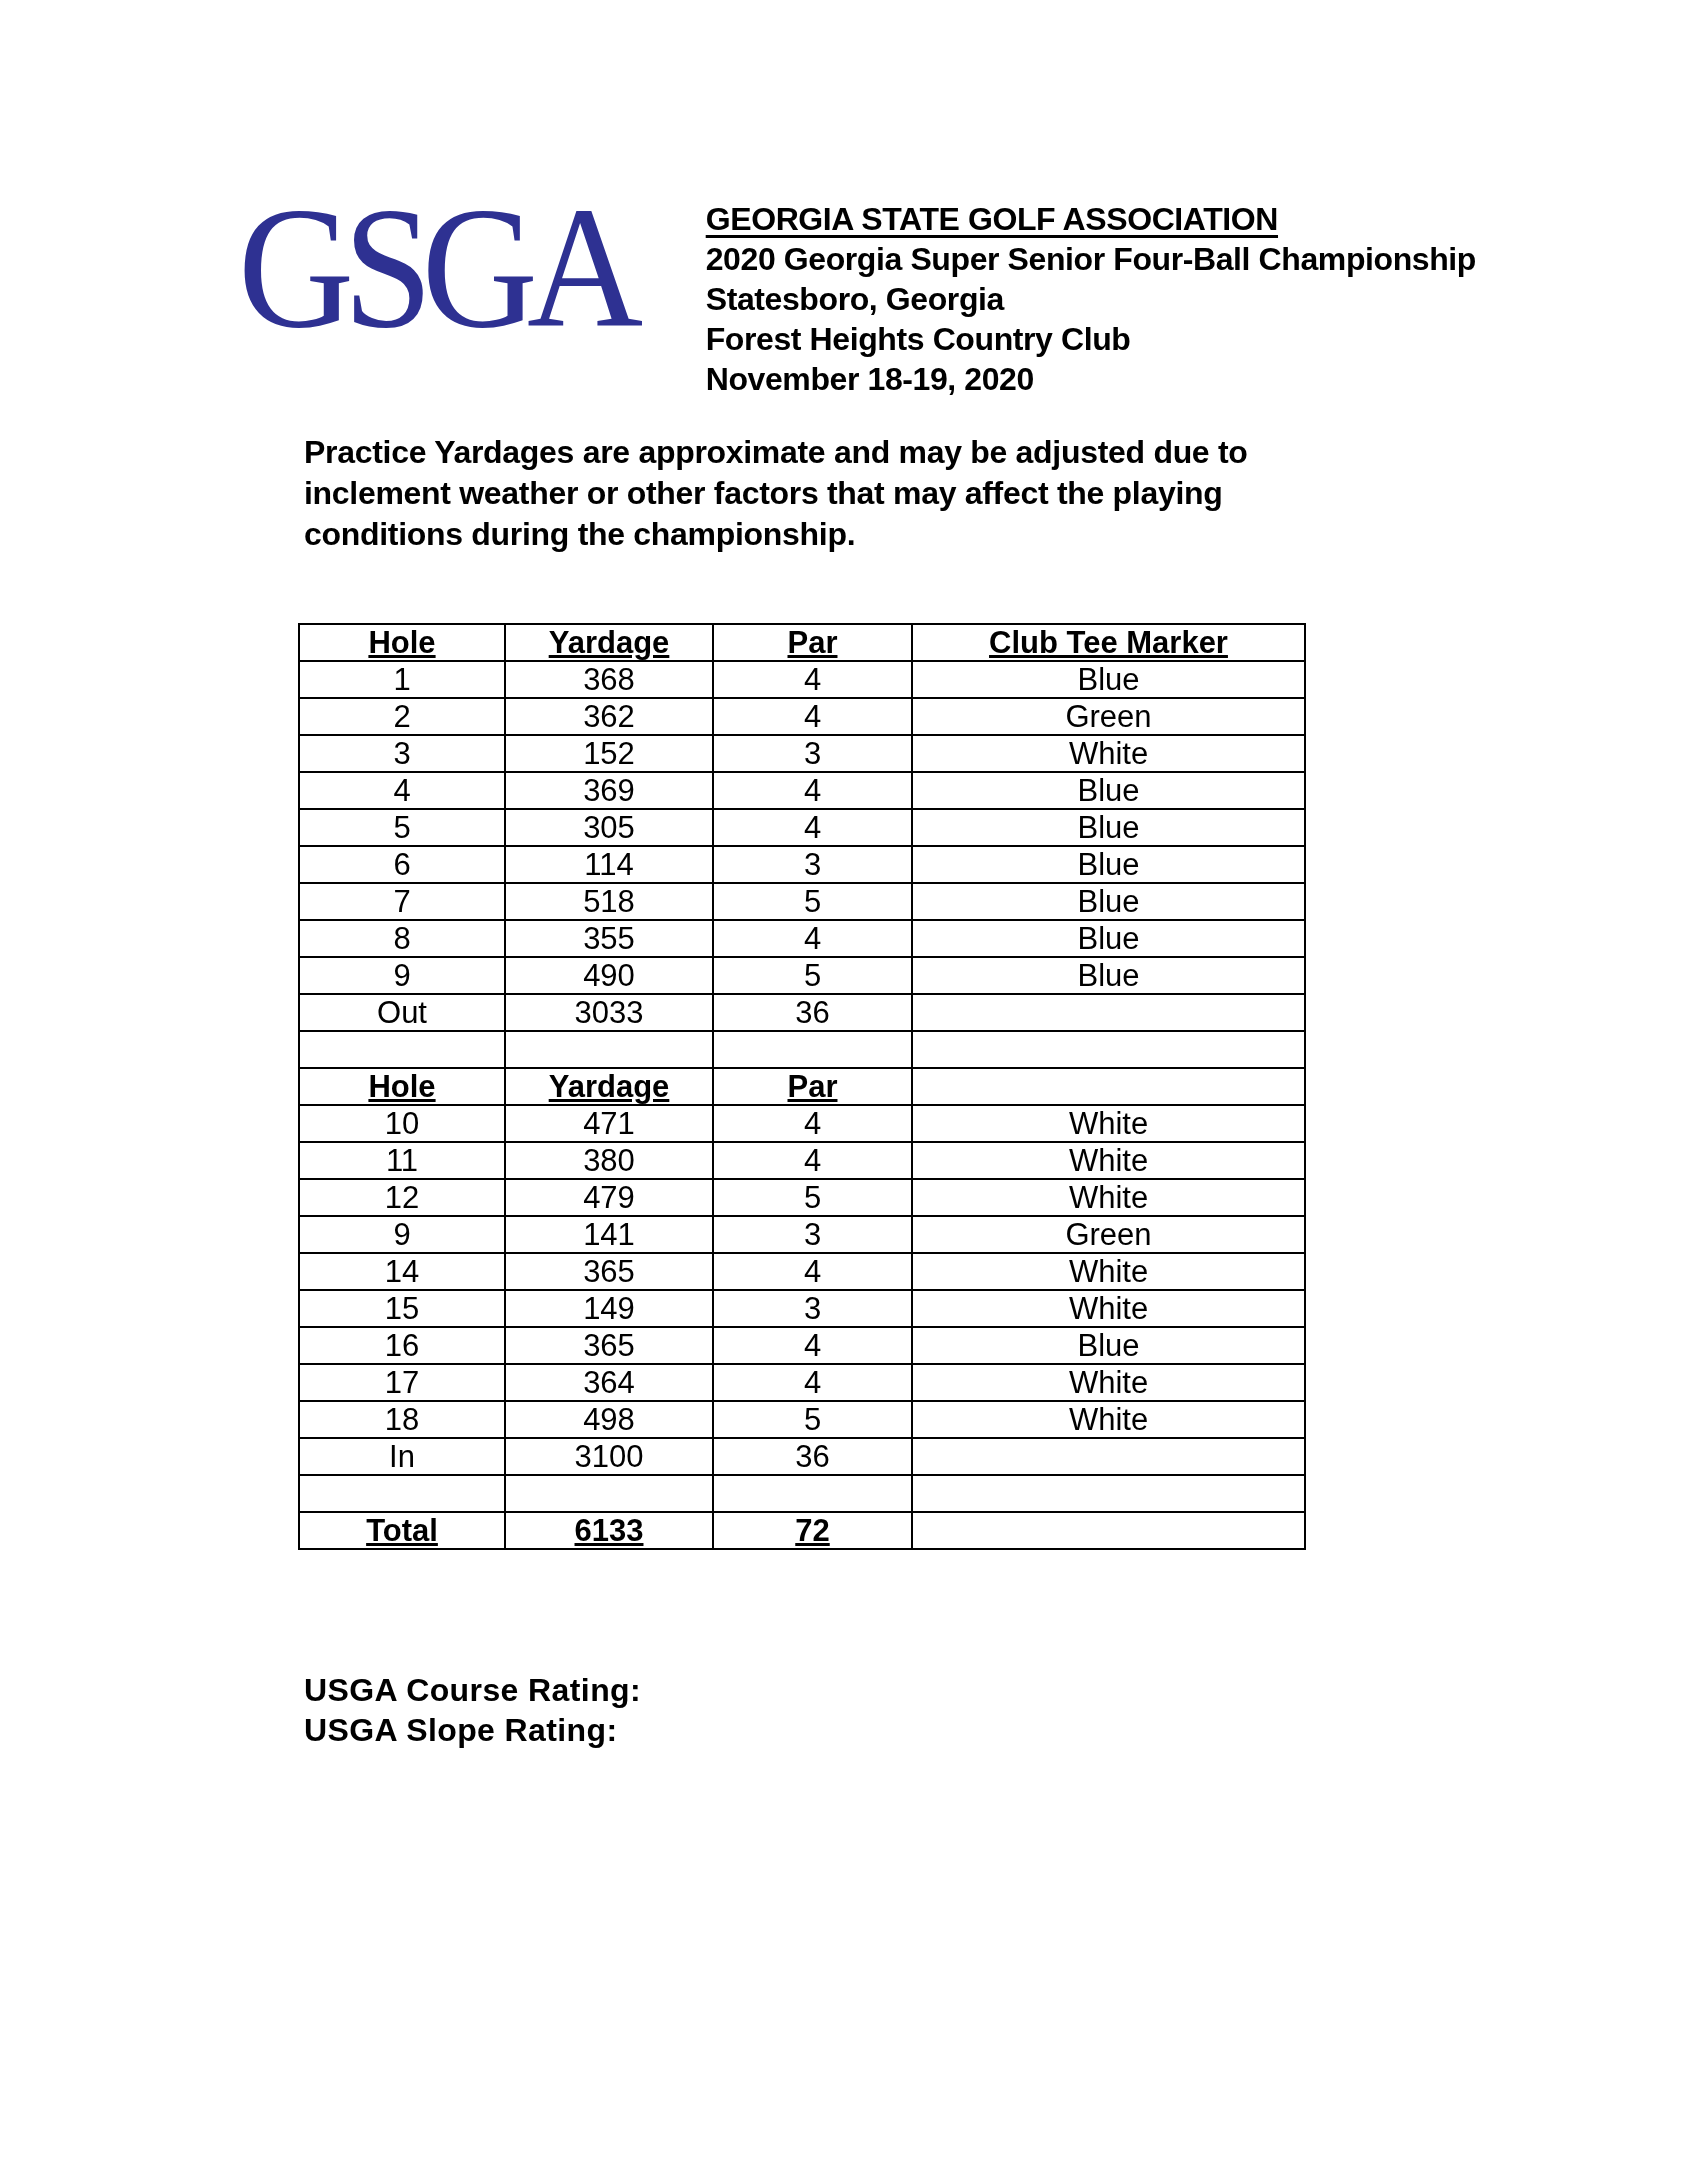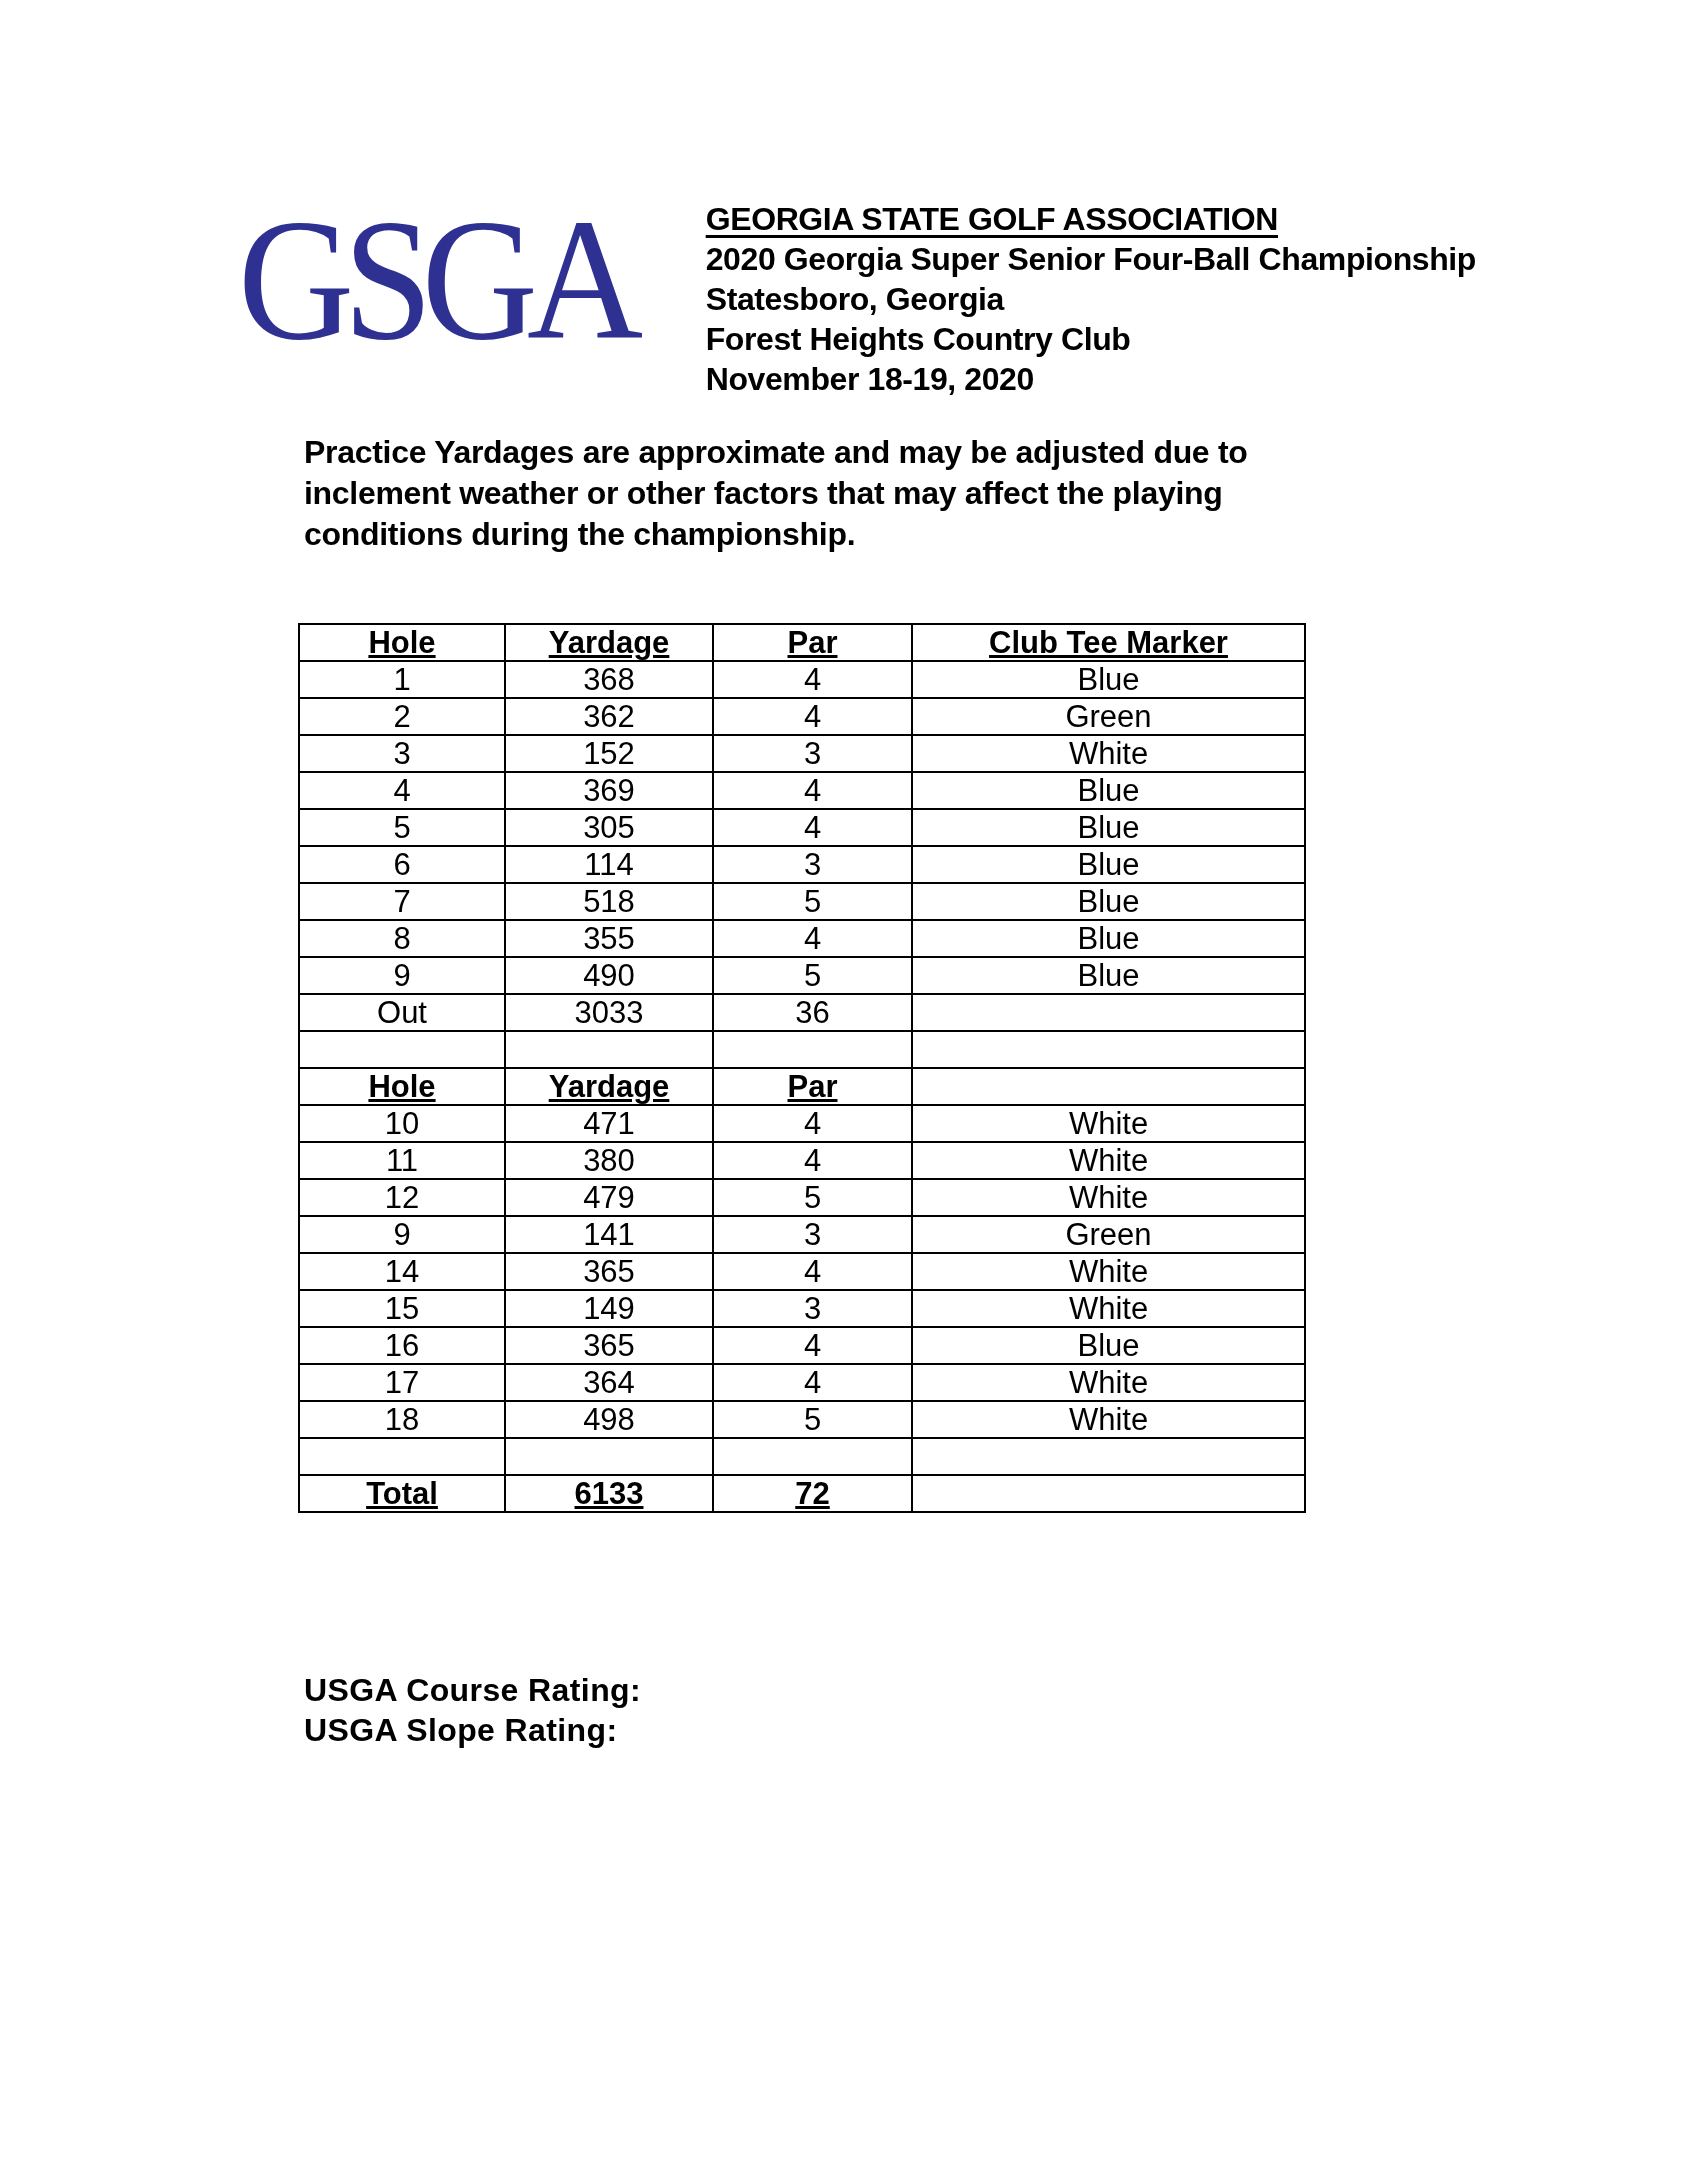--- a/index.html
+++ b/index.html
@@ -1,17 +1,17 @@
 <!DOCTYPE html>
 <html style="font-size:13.5px"><head>
 <meta charset="utf-8">
 <style>
   html, body { margin:0; padding:0; background:#ffffff; }
   body { width:1687px; height:2183px; position:relative; overflow:hidden; font-family:"Liberation Sans", sans-serif; color:#000; }
-  .logo { position:absolute; left:238px; top:208px; width:439px; height:143px; overflow:visible; }
+  .logo { position:absolute; left:238px; top:196px; width:439px; height:143px; overflow:visible; }
   .logo span { display:inline-block; font-family:"Liberation Serif", serif; font-size:173px; line-height:143px; color:#2E3192; letter-spacing:-11.8px; transform:scaleX(0.93); transform-origin:left center; white-space:nowrap; }
   .header { position:absolute; right:211px; top:199px; }
   .header div { font-size:32px; line-height:40px; font-weight:bold; white-space:nowrap; }
   .header .org { text-decoration:underline; text-decoration-thickness:3.4px; text-underline-offset:5px; font-style:normal; letter-spacing:-0.4px; }
   .header .it { letter-spacing:-0.4px; }
   .notice { position:absolute; left:304px; top:432px; width:1029px; font-size:32px; line-height:41px; font-weight:bold; letter-spacing:-0.3px; }
   table.yard { position:absolute; left:298px; top:623px; border-collapse:collapse; table-layout:fixed; width:1006px; }
   table.yard td { border:2.5px solid #000; height:35px; padding:0; text-align:center; font-size:31px; line-height:35px; white-space:nowrap; overflow:hidden; }
   table.yard tr.hdr td, table.yard tr.total td { font-weight:bold;text-decoration:underline; }
   .footer { position:absolute; left:304px; top:1670px; font-size:32px; line-height:40px; font-weight:bold; letter-spacing:0.4px; }
@@ -171,20 +171,26 @@
         <td>4</td>
         <td>White</td>
       </tr>
     <tr>
         <td>18</td>
         <td>498</td>
         <td>5</td>
         <td>White</td>
       </tr>
     <tr>
+        <td>In</td>
+        <td>3100</td>
+        <td>36</td>
+        <td></td>
+      </tr>
+    <tr>
         <td></td>
         <td></td>
         <td></td>
         <td></td>
       </tr>
     <tr class="total">
         <td>Total</td>
         <td>6133</td>
         <td>72</td>
         <td></td>

